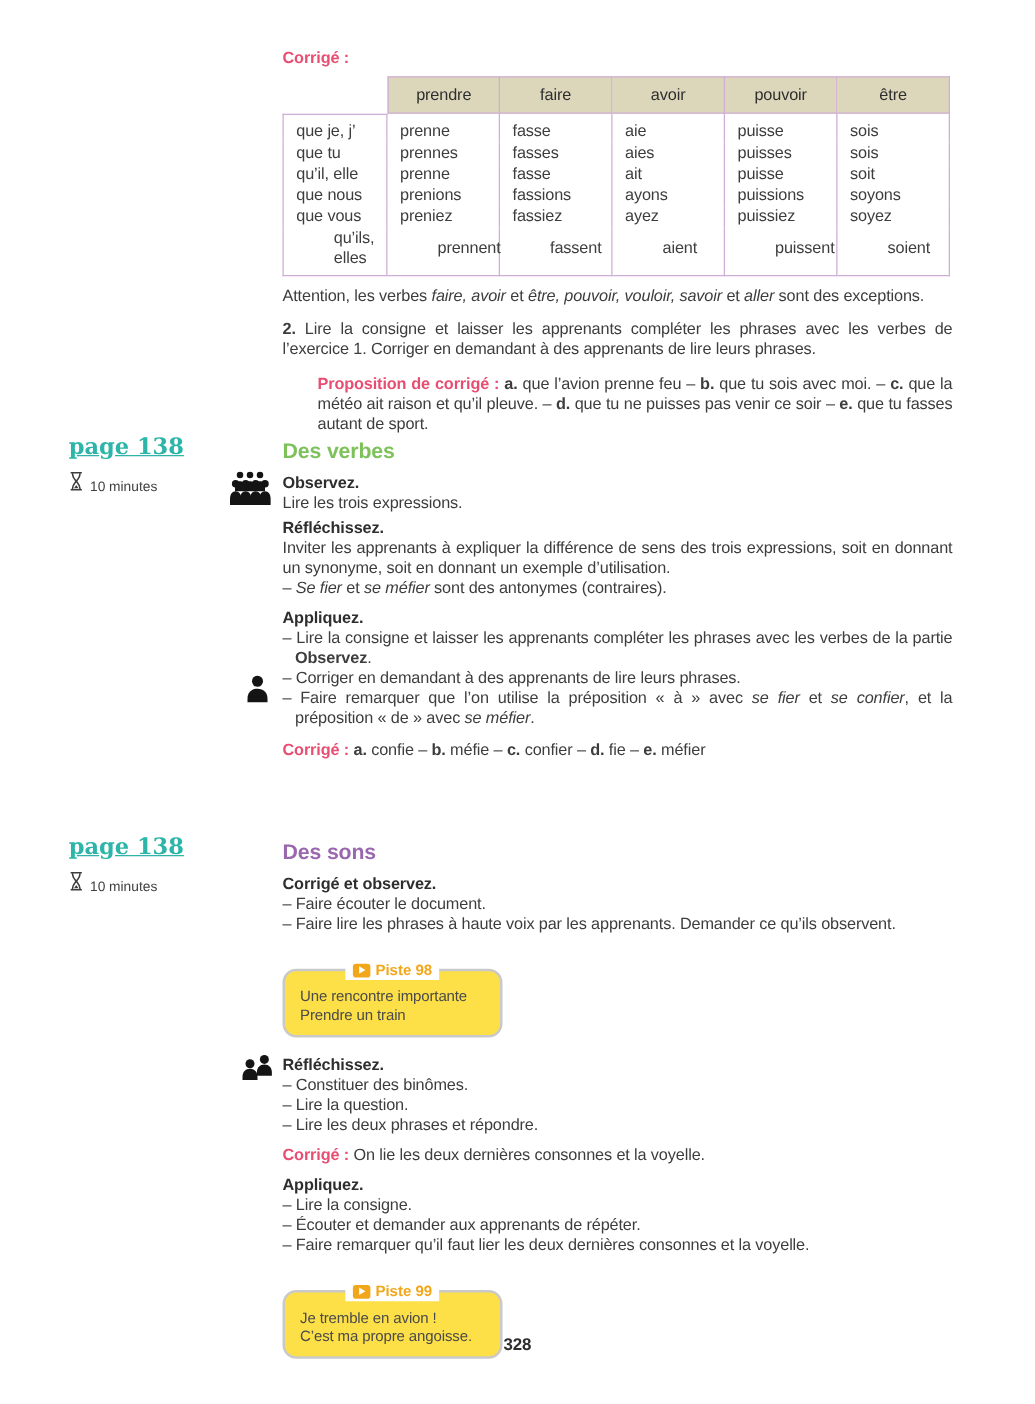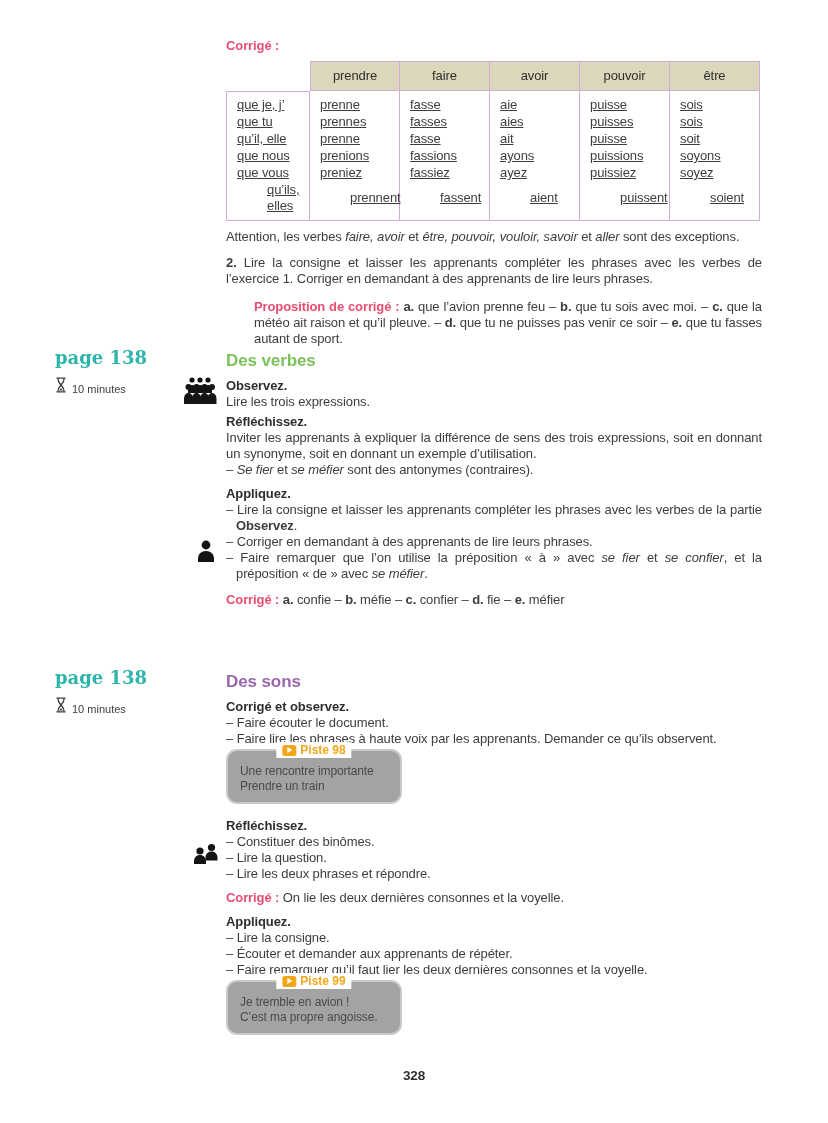--- a/index.html
+++ b/index.html
@@ -35,52 +35,51 @@
   .subhead{font-weight:bold;color:#2e2e2e;}
   .sec-title{font-size:17px;line-height:20px;font-weight:bold;margin:0 0 7px 0;}
   .sec-title.green{color:var(--green);}
   .sec-title.purple{color:var(--purple);}
 
   
   .margin-note{position:absolute;left:55px;width:150px;}
   .page-ref{
     font-family:"DejaVu Serif","Liberation Serif",serif;
     font-weight:bold;color:var(--teal);
-    font-size:18px;line-height:20px;letter-spacing:0;
+    font-size:18px;line-height:20px;letter-spacing:0;text-decoration:underline;
   }
   .duration{margin-top:9px;display:flex;align-items:flex-end;gap:5px;
     font-size:11px;font-weight:normal;color:var(--ink);letter-spacing:0;}
 
   
   table.conj{border-collapse:separate;border-spacing:0;margin-top:7px;width:534px;table-layout:fixed;}
   table.conj th,table.conj td{font-size:13px;letter-spacing:-0.1px;}
   table.conj col.c0{width:84px;}
   table.conj col.cv{width:90px;}
   table.conj th{
     background:var(--thead);font-weight:normal;color:#2e2e2e;text-align:center;
     height:26px;border-top:1px solid var(--tborder);
     border-bottom:1px solid var(--tborder);border-right:1px solid var(--tborder);
   }
   table.conj th.first{border-left:1px solid var(--tborder);}
   table.conj th.empty{background:transparent;border:none;}
   table.conj td{
     padding:0 0 1px 10px;line-height:16px;color:var(--ink);
     border-right:1px solid var(--tborder);
-    text-decoration:underline;
   }
   table.conj td.lbl{border-left:1px solid var(--tborder);}
   table.conj tr.r0 td{padding-top:5px;}
   table.conj tr.r0 td.lbl{border-top:1px solid var(--tborder);}
   table.conj tr.r5 td{padding-bottom:6px;border-bottom:1px solid var(--tborder);padding-left:40px;}
 
   
   .piste-box{
     position:relative;width:150px;border:2px solid var(--boxborder);
-    border-radius:11px;padding:13px 10px 8px 12px;margin-top:2px;
-    font-size:12px;line-height:15px;color:#4a4a4a;background:#a3a3a3;
+    border-radius:11px;padding:13px 10px 8px 12px;margin-top:28px;
+    font-size:12px;line-height:15px;color:#4a4a4a;background:#fde047;
   }
   .piste-label{
     position:absolute;top:-9px;left:50%;transform:translateX(-50%);
     background:#fff;padding:0 6px;white-space:nowrap;
     color:var(--orange);font-weight:bold;font-size:12px;line-height:16px;
     display:flex;align-items:center;gap:4px;letter-spacing:0;
   }
   .play-icon{
     display:inline-block;width:14px;height:11px;background:var(--orange);
     border-radius:2.5px;position:relative;flex:0 0 auto;

